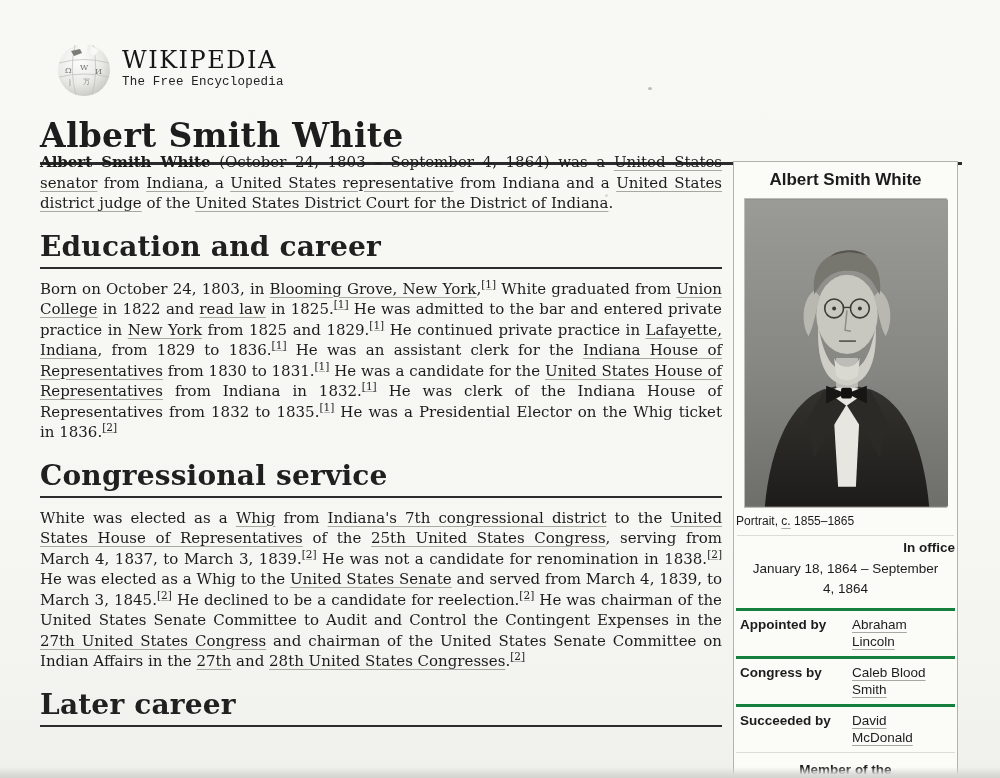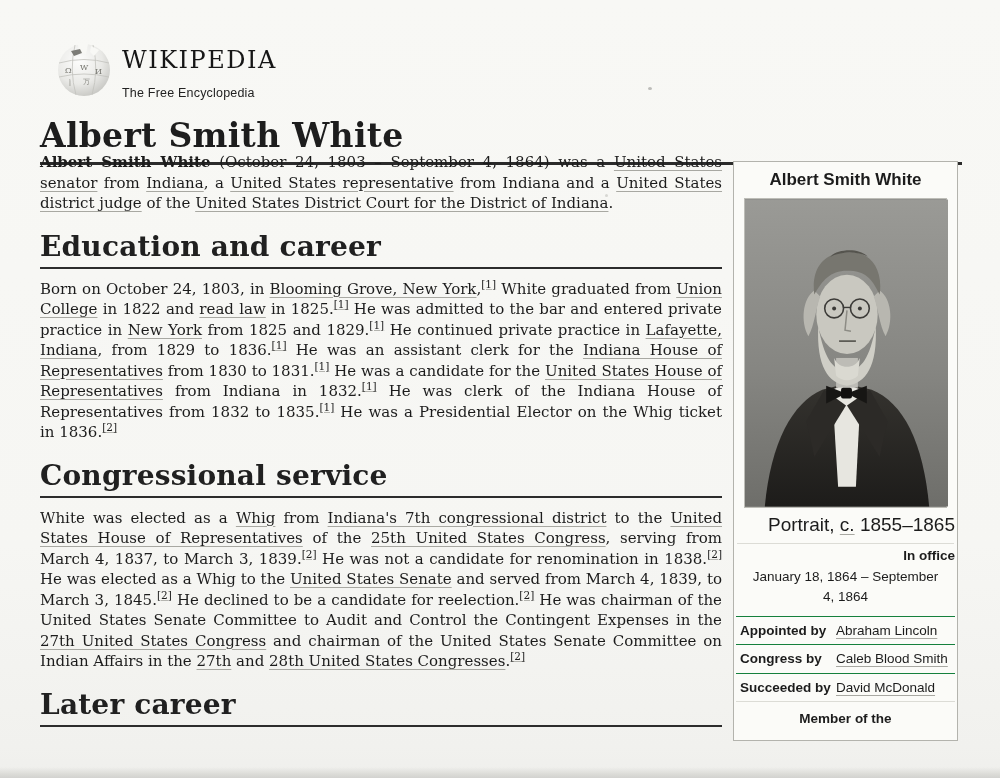--- a/index.html
+++ b/index.html
@@ -11,21 +11,21 @@
     color:#1b1b1b;
     -webkit-font-smoothing:antialiased;
   }
   
   .wp-header { position:absolute; left:55px; top:40px; display:flex; align-items:flex-start; }
   .globe { width:58px; height:58px; }
   .wordmark-block { margin-left:9px; padding-top:8px; }
   .wordmark { font-family:"DejaVu Serif",serif; color:#161616; letter-spacing:1.5px; line-height:1; }
   .seg-big  { font-size:24px; }
   .seg-caps { font-size:24px; }
-  .tagline { font-family:Liberation Sans, sans-serif; font-size:12.5px; color:#222; margin-top:14px; letter-spacing:0.2px; }
+  .tagline { font-family:Liberation Mono, monospace; font-size:12.5px; color:#222; margin-top:3px; letter-spacing:0.2px; }
   
   .page-title {
     position:absolute; left:40px; top:94px; width:922px;
     font-size:33px; font-weight:bold; letter-spacing:0.3px; color:#1d1d1d;
     border-bottom:3px solid #2b2b2b; padding-bottom:7px;
   }
   
   .article-col { position:absolute; left:40px; top:144px; width:682px; }
   .body-par {
     font-size:15px; line-height:20.5px; text-align:justify; color:#1c1c1c;
@@ -51,26 +51,26 @@
   .infobox {
     position:absolute; left:733px; top:161px; width:225px;
     background:#fbfbf8; border:1px solid #b3b3ad;
     font-family:"Liberation Sans","DejaVu Sans",sans-serif;
     font-size:13.5px; color:#1c1c1c; padding:2px;
   }
   .ib-title { font-size:17px; font-weight:bold; text-align:center; padding:6px 0 7px 0; }
   .ib-photo-wrap { padding:1px 8px 2px 8px; }
   .portrait-frame { border:1px solid #bdbdb7; background:#8b8b88; }
   .portrait-frame svg { display:block; }
-  .ib-caption { text-align:right; padding:4px 0 7px 0; font-size:19px; }
+  .ib-caption { text-align:left; padding:4px 0 7px 0; font-size:12px; }
   .ib-sep { border-top:1px solid #dcdcd6; margin:0 1px; }
   .ib-office { text-align:center; font-weight:bold; padding:7px 4px 5px 4px; line-height:1.3; }
   .ib-inoffice { text-align:right; font-weight:bold; padding:4px 0 2px 0; }
   .ib-term { text-align:center; padding:2px 10px 8px 10px; line-height:1.5; }
-  .ib-row { display:flex; padding:5px 4px; border-top:1px solid #15803d; line-height:1.3; }
+  .ib-row { display:flex; padding:5px 4px; border-top:3px solid #15803d; line-height:1.3;gap:16px; }
   .ib-row-label { font-weight:bold; width:96px; flex:none; }
   .ib-row-value { flex:1; }
   .ib-link {
     text-decoration:underline; text-decoration-color:#a8a8a2;
     text-decoration-thickness:1px; text-underline-offset:2.5px;
   }
   .ib-member { text-align:center; font-weight:bold; padding:7px 2px 9px 2px; border-top:1px solid #dcdcd6; line-height:1.45; }
   
   .scan-bottom {
     position:absolute; left:0; bottom:0; width:1000px; height:11px;

